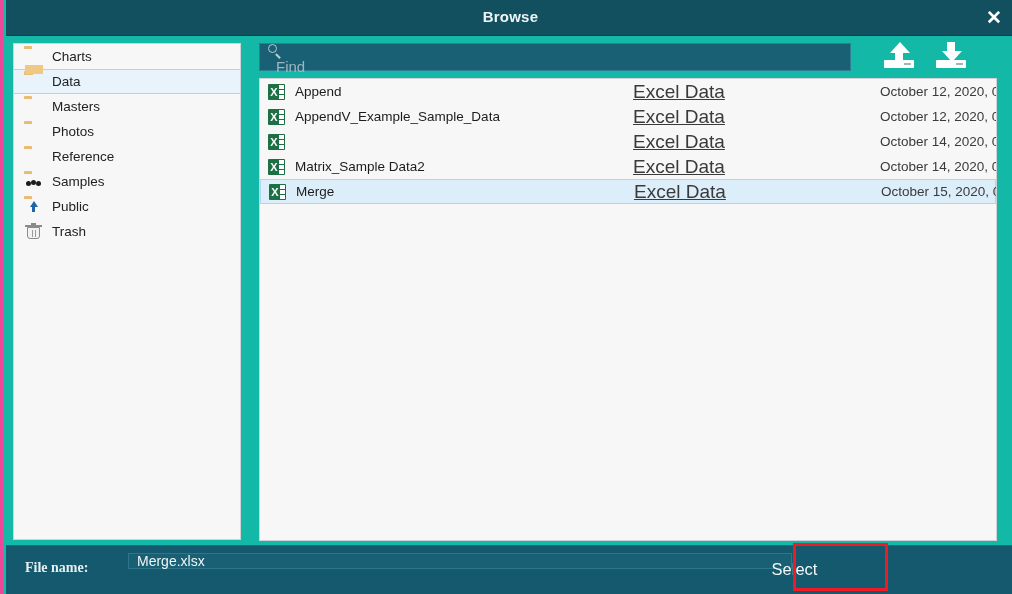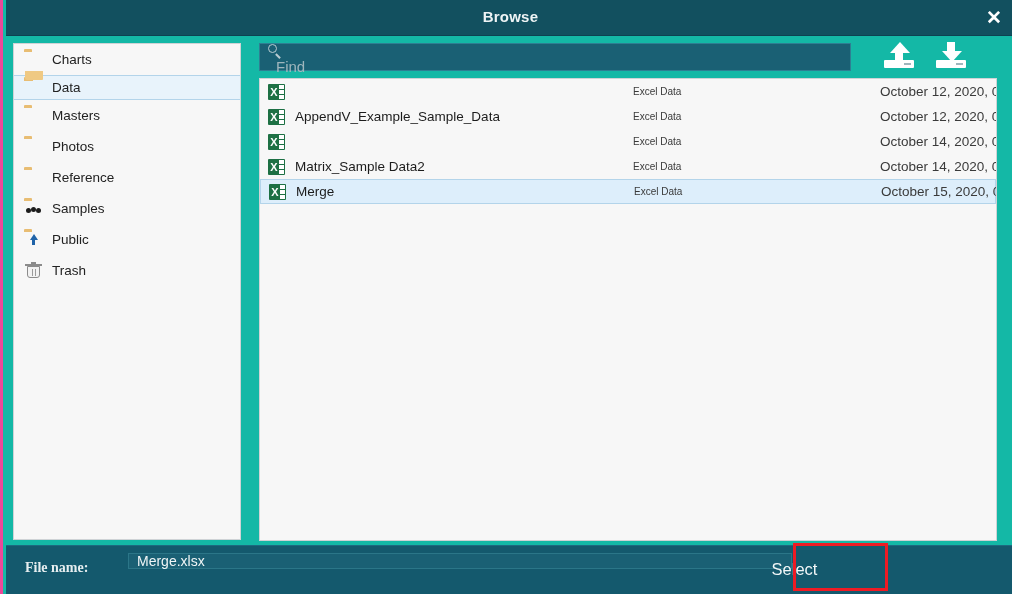--- a/index.html
+++ b/index.html
@@ -58,21 +58,21 @@
     position: absolute;
     left: 10px; top: 43px;
     width: 228px;
     height: 497px;
     background: #f7f7f7;
     border: 1px solid #cfd3d6;
     box-sizing: border-box;
     overflow: hidden;
   }
   .side-item {
-    height: 31px;
+    height: 25px;
     display: flex;
     align-items: center;
     padding-left: 10px;
     box-sizing: border-box;
     cursor: pointer;
   }
   .side-item.selected {
     background: #e8f3fb;
     border-top: 1px solid #b3d4ea;
     border-bottom: 1px solid #b3d4ea;
@@ -333,23 +333,24 @@
     margin-left: 10px;
     width: 340px;
     font-size: 13.5px;
     color: #1c1c1c;
     white-space: nowrap;
     overflow: hidden;
   }
   .ftype {
     position: absolute;
     left: 373px;
-    font-size: 10px;
+    font-size: 19px;
     color: #3a3a3a;
     white-space: nowrap;
+    text-decoration: underline;
   }
   .fdate {
     position: absolute;
     left: 620px;
     font-size: 13.5px;
     color: #3a3a3a;
     white-space: nowrap;
   }
   
   .bottombar {
@@ -497,20 +498,21 @@
     </span>
   </div>
 
   <div class="filelist">
 
     <div class="file-row">
       <span class="xl-icon">
           <span class="xl-x">X</span>
           <span class="xl-grid"></span>
         </span>
+      <span class="fname">Append</span>
       <span class="ftype">Excel Data</span>
       <span class="fdate">October 12, 2020, 06:11 PM</span>
     </div>
 
     <div class="file-row">
       <span class="xl-icon">
           <span class="xl-x">X</span>
           <span class="xl-grid"></span>
         </span>
       <span class="fname">AppendV_Example_Sample_Data</span>

